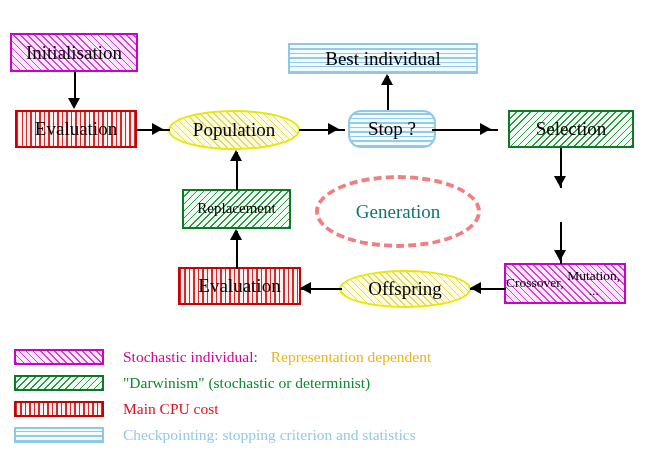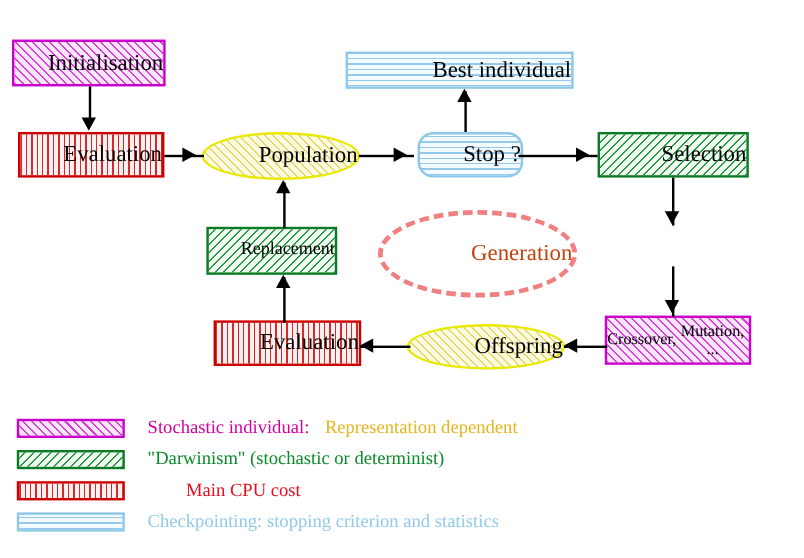--- a/index.html
+++ b/index.html
@@ -1,43 +1,43 @@
 <!DOCTYPE html>
 <html><head>
 <meta charset="utf-8">
 <style>
   html,body{margin:0;padding:0;background:#ffffff;}
   body{width:670px;height:465px;font-family:"Liberation Serif",serif;}
   #canvas{position:relative;width:670px;height:465px;overflow:hidden;background:#fff;}
 
   .node{position:absolute;box-sizing:border-box;display:flex;align-items:center;
-        justify-content:flex-end;text-align:center;color:#000;line-height:1.05;}
+        justify-content:center;text-align:center;color:#000;line-height:1.05;}
 
   
   .rect{border-width:2px;border-style:solid;}
   .rect.magenta{border-color:#cc00cc;
     background-color:#fbe6fb;
     background-image:repeating-linear-gradient(45deg,#d93fd9 0,#d93fd9 1.2px,transparent 1.2px,transparent 5px);}
   .rect.green{border-color:#0a7a24;
     background-color:#f2fbf3;
-    background-image:repeating-linear-gradient(-45deg,#2a9b42 0,#2a9b42 1.2px,transparent 1.2px,transparent 5px);}
+    background-image:repeating-linear-gradient(-45deg,#2a9b42 0,#2a9b42 1.2px,transparent 1.2px,transparent 5px);margin-left:10px;}
   .rect.red{border-color:#cc0000;
     background-color:#fdf0f0;
     background-image:repeating-linear-gradient(90deg,#d42a2a 0,#d42a2a 1.2px,transparent 1.2px,transparent 4.5px);}
   .rect.blue{border-color:#8ec7e8;
     background-color:#f4fbfe;
     background-image:repeating-linear-gradient(0deg,#93c9ea 0,#93c9ea 1.1px,transparent 1.1px,transparent 4.5px);}
   .rounded{border-radius:9px;}
 
   
   .ellipse{border-radius:50%;border-width:2px;border-style:solid;}
   .ellipse.yellow{border-color:#e8e800;
     background-color:#fdfbe0;
     background-image:repeating-linear-gradient(45deg,#e4d86a 0,#e4d86a 1.1px,transparent 1.1px,transparent 5px);}
-  .ellipse.dashed-pink{border:4px dashed #f08080;background:transparent;color:#c2410c;}
+  .ellipse.dashed-pink{border:4px dashed #f08080;background:transparent;color:#0f766e;}
 
   
   .line{position:absolute;background:#000;}
   .hline{height:1.5px;}
   .vline{width:1.5px;}
   .arrow{position:absolute;width:0;height:0;}
   .ar-right{border-top:6px solid transparent;border-bottom:6px solid transparent;border-left:11px solid #000;}
   .ar-left{border-top:6px solid transparent;border-bottom:6px solid transparent;border-right:11px solid #000;}
   .ar-up{border-left:6px solid transparent;border-right:6px solid transparent;border-bottom:11px solid #000;}
   .ar-down{border-left:6px solid transparent;border-right:6px solid transparent;border-top:11px solid #000;}
@@ -145,21 +145,21 @@
       <span class="leg-txt t-magenta">Stochastic individual:</span>
       <span class="leg-txt t-gold" style="margin-left:13px;">Representation dependent</span>
     </div>
 
     <div class="leg-row" style="top:34px;">
       <span class="swatch" style="border-color:#0a7a24;background-color:#f2fbf3;
                    background-image:repeating-linear-gradient(-45deg,#2a9b42 0,#2a9b42 1.2px,transparent 1.2px,transparent 5px);"></span>
       <span class="leg-txt t-green">"Darwinism" (stochastic or determinist)</span>
     </div>
 
-    <div class="leg-row" style="top:60px;gap:32px;">
+    <div class="leg-row" style="top:60px;">
       <span class="swatch" style="border-color:#cc0000;background-color:#fdf0f0;
                    background-image:repeating-linear-gradient(90deg,#d42a2a 0,#d42a2a 1.2px,transparent 1.2px,transparent 4.5px);"></span>
       <span class="leg-txt t-red">Main CPU cost</span>
     </div>
 
     <div class="leg-row" style="top:86px;">
       <span class="swatch" style="border-color:#8ec7e8;background-color:#f4fbfe;
                    background-image:repeating-linear-gradient(0deg,#93c9ea 0,#93c9ea 1.1px,transparent 1.1px,transparent 4.5px);"></span>
       <span class="leg-txt t-blue">Checkpointing: stopping criterion and statistics</span>
     </div>

